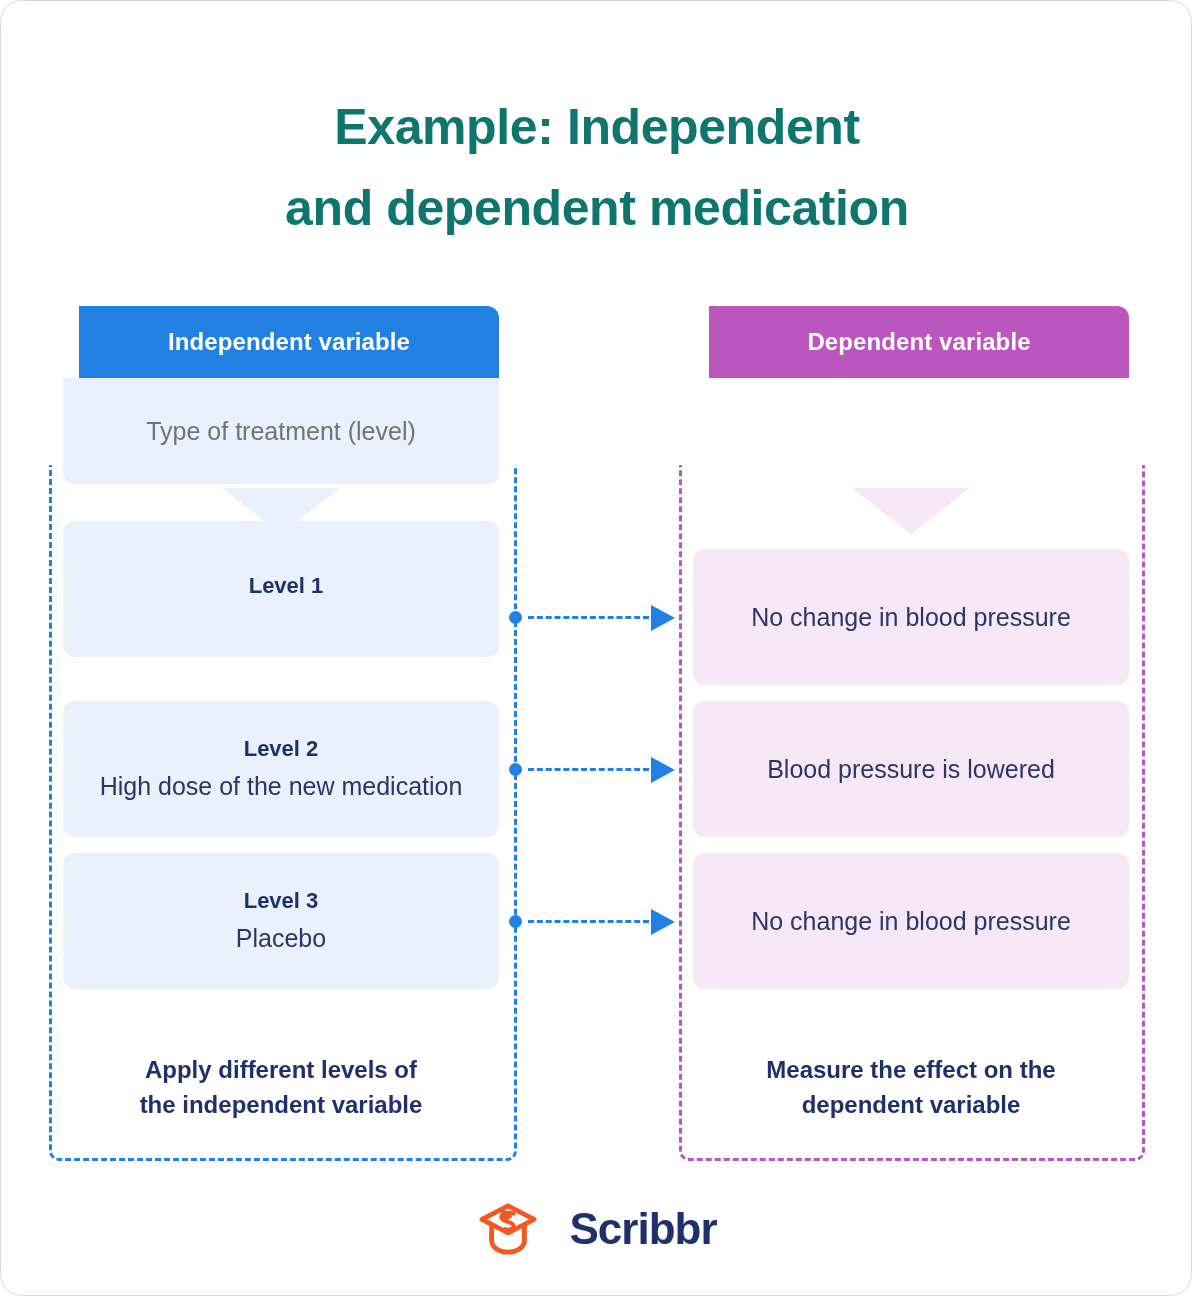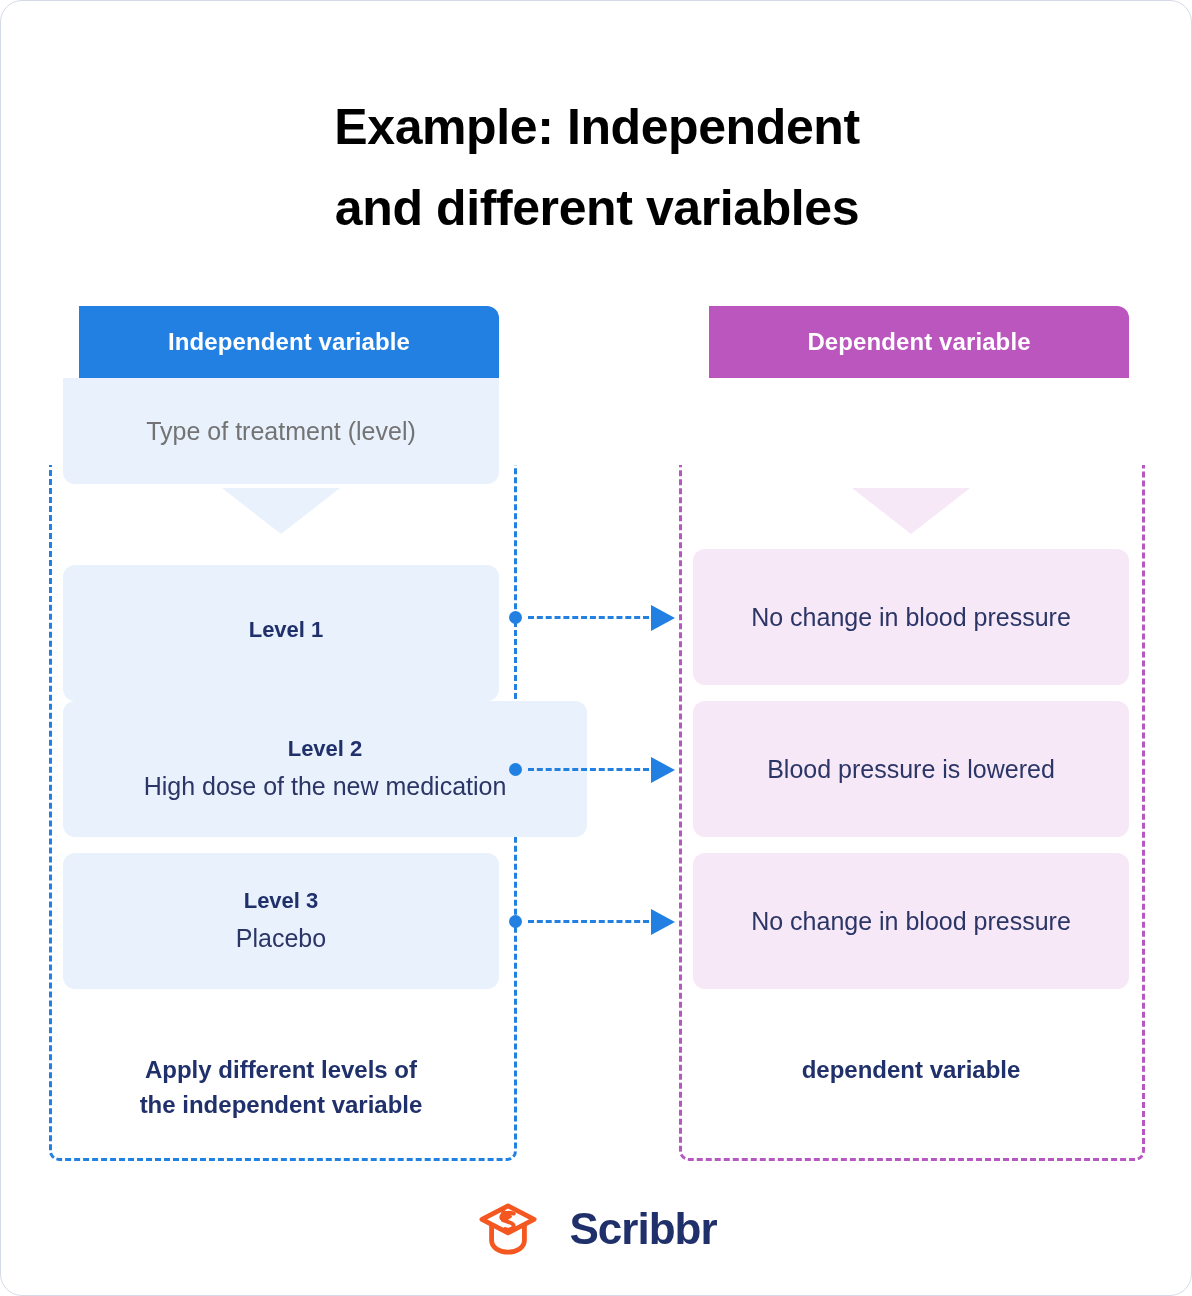--- a/index.html
+++ b/index.html
@@ -21,21 +21,21 @@
     overflow: hidden;
   }
 
   
   .title {
     position: absolute;
     left: 96px;
     top: 86px;
     width: 1000px;
     text-align: center;
-    color: #000000;
+    color: #0f766e;
     font-size: 50px;
     font-weight: 700;
     line-height: 1.62;
     letter-spacing: -0.4px;
   }
   .title .line { display: block; }
 
   
   .dashed-box {
     position: absolute;
@@ -187,41 +187,41 @@
     line-height: 1;
   }
 </style>
 </head>
 <body>
 
 <div id="card">
 
   <div class="title">
     <span class="line">Example: Independent</span>
-    <span class="line">and different variables</span>
+    <span class="line">and dependent medication</span>
   </div>
 
   <div class="dashed-box blue" style="left:48px; top:398px; width:468px; height:762px;"></div>
   <div class="dashed-box purple" style="left:678px; top:398px; width:466px; height:762px;"></div>
 
   <div class="dash-fade" style="left:40px; top:392px; width:484px; height:72px;"></div>
   <div class="dash-fade" style="left:670px; top:392px; width:484px; height:72px;"></div>
 
   <div class="head-card" style="left:62px; top:305px; width:436px; height:178px;">
     <div class="head-title blue">Independent variable</div>
     <div class="head-body blue">Type of treatment (level)</div>
   </div>
 
   <div class="funnel" style="left:221px; top:487px; border-left-width:59px; border-right-width:59px; border-top-width:46px; border-top-color:#e8f1fc;"></div>
 
-  <div class="item-box blue" style="left:62px; top:564px; width:436px; height:136px;padding-left:36px;">
+  <div class="item-box blue" style="left:62px; top:520px; width:436px; height:136px;padding-left:36px;">
     <div class="item-level">Level 1</div>
   </div>
 
-  <div class="item-box blue" style="left:62px; top:700px; width:524px; height:136px;">
+  <div class="item-box blue" style="left:62px; top:700px; width:436px; height:136px;">
     <div class="item-level">Level 2</div>
     <div class="item-text">High dose of the new medication</div>
   </div>
 
   <div class="item-box blue" style="left:62px; top:852px; width:436px; height:136px;">
     <div class="item-level">Level 3</div>
     <div class="item-text">Placebo</div>
   </div>
 
   <div class="caption" style="left:62px; top:1052px; width:436px;">
@@ -241,20 +241,21 @@
 
   <div class="item-box purple" style="left:692px; top:700px; width:436px; height:136px;">
     <div class="item-text">Blood pressure is lowered</div>
   </div>
 
   <div class="item-box purple" style="left:692px; top:852px; width:436px; height:136px;">
     <div class="item-text">No change in blood pressure</div>
   </div>
 
   <div class="caption" style="left:692px; top:1052px; width:436px;">
+    <div>Measure the effect on the</div>
     <div>dependent variable</div>
   </div>
 
   <div class="connector" style="left:508px; top:601px; width:166px;">
     <span class="dot"></span>
     <span class="dash"></span>
     <span class="head"></span>
   </div>
 
   <div class="connector" style="left:508px; top:753px; width:166px;">

